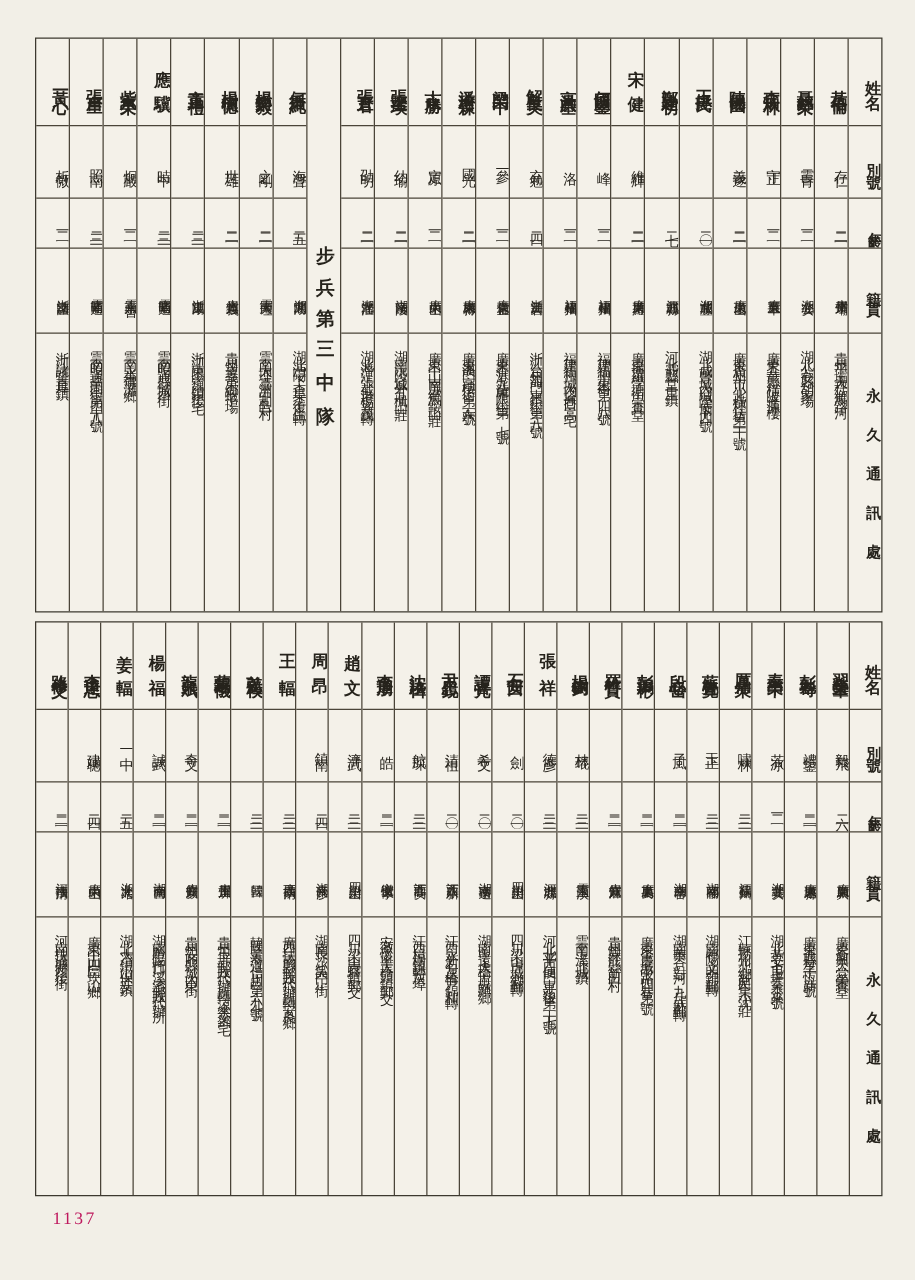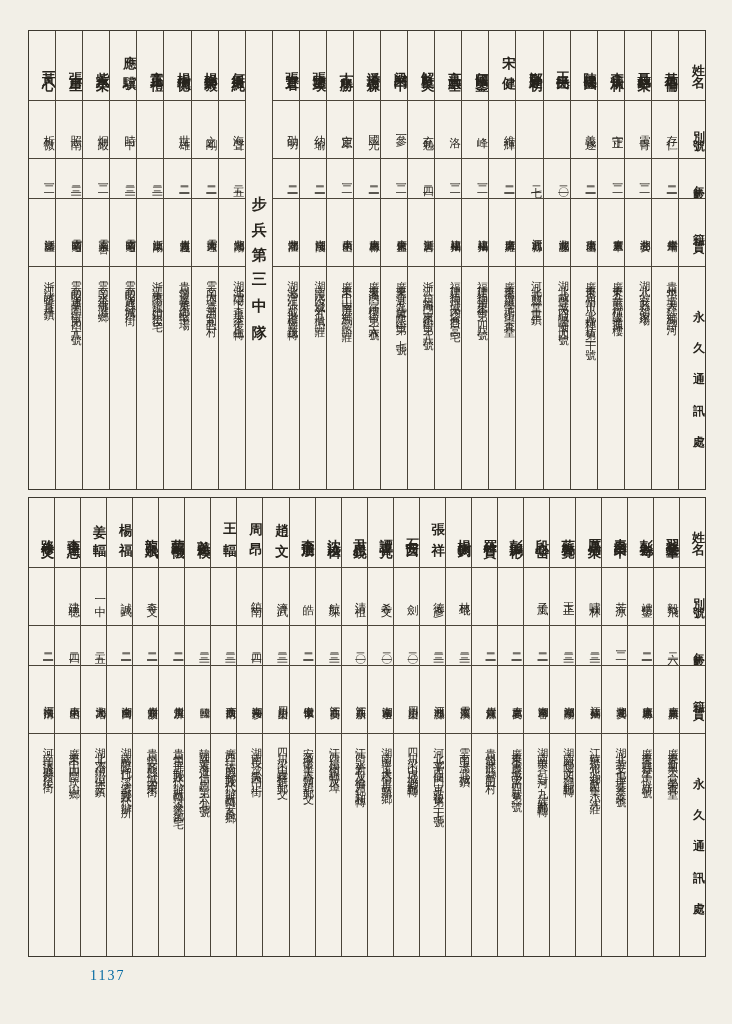--- a/index.html
+++ b/index.html
@@ -63,21 +63,21 @@
   .unit-label{
     writing-mode:vertical-rl;
     text-orientation:upright;
     margin:auto;
     font-size:15px;font-weight:bold;
     letter-spacing:1.7em;
     white-space:nowrap;
   }
   .page-number{
     position:absolute;left:42px;top:968px;
-    font-size:14px;letter-spacing:2px;color:#0369a1;margin-left:48px;
+    font-size:14px;letter-spacing:2px;color:#be185d;
   }
 </style>
 </head>
 <body>
 
 <div class="page">
   <div class="frame">
     <section class="roster" id="table-top">
         <div class="col head">
           <div class="cell name">姓名</div>

